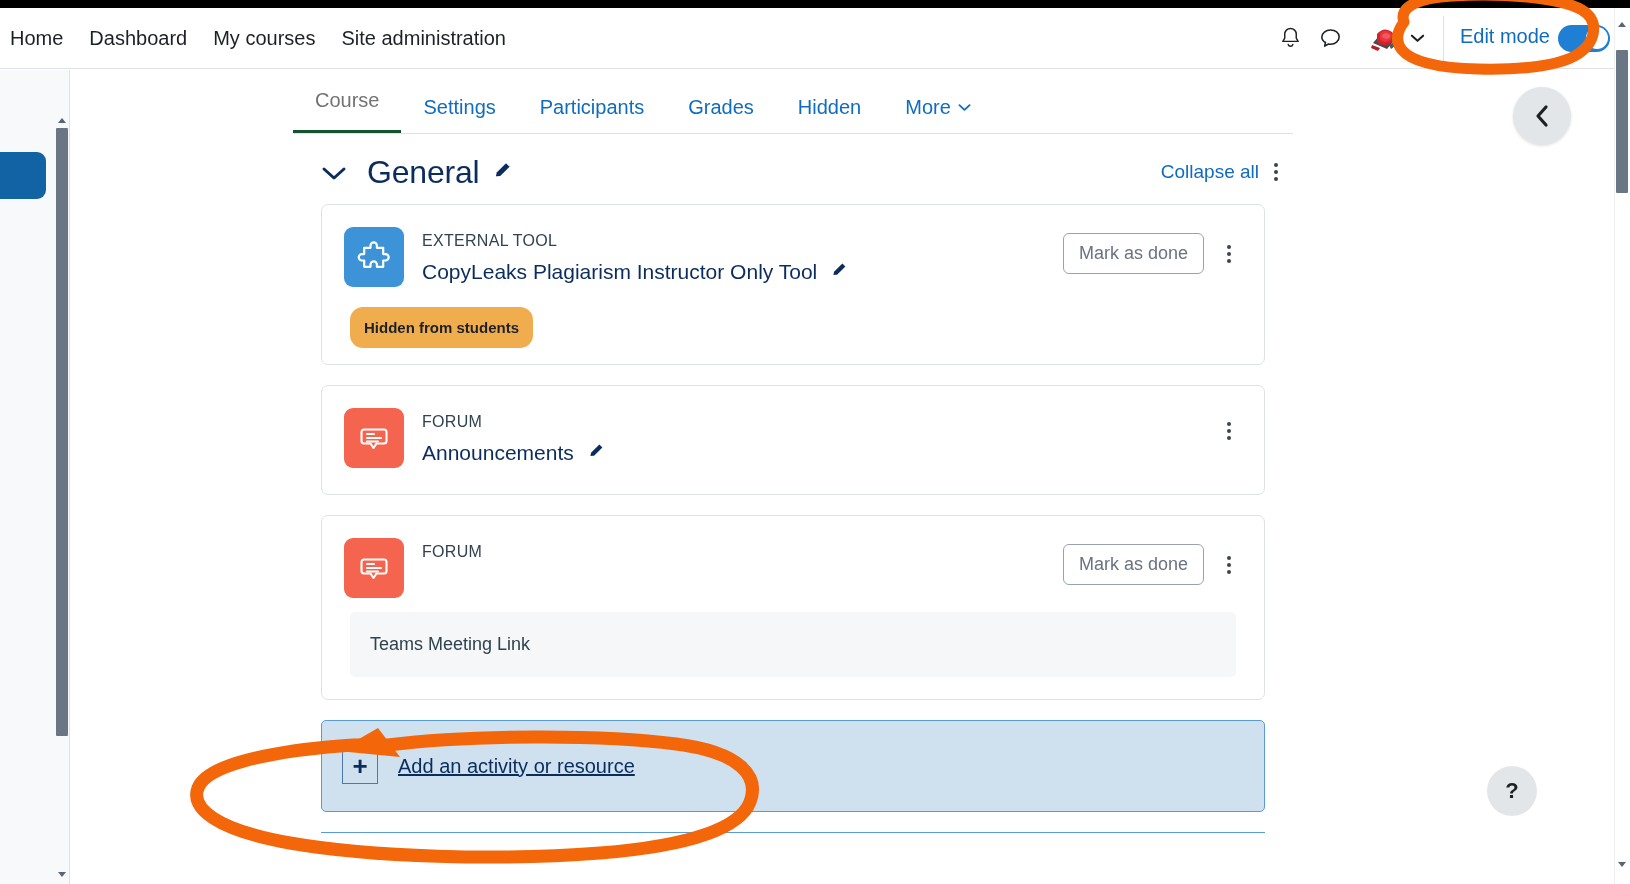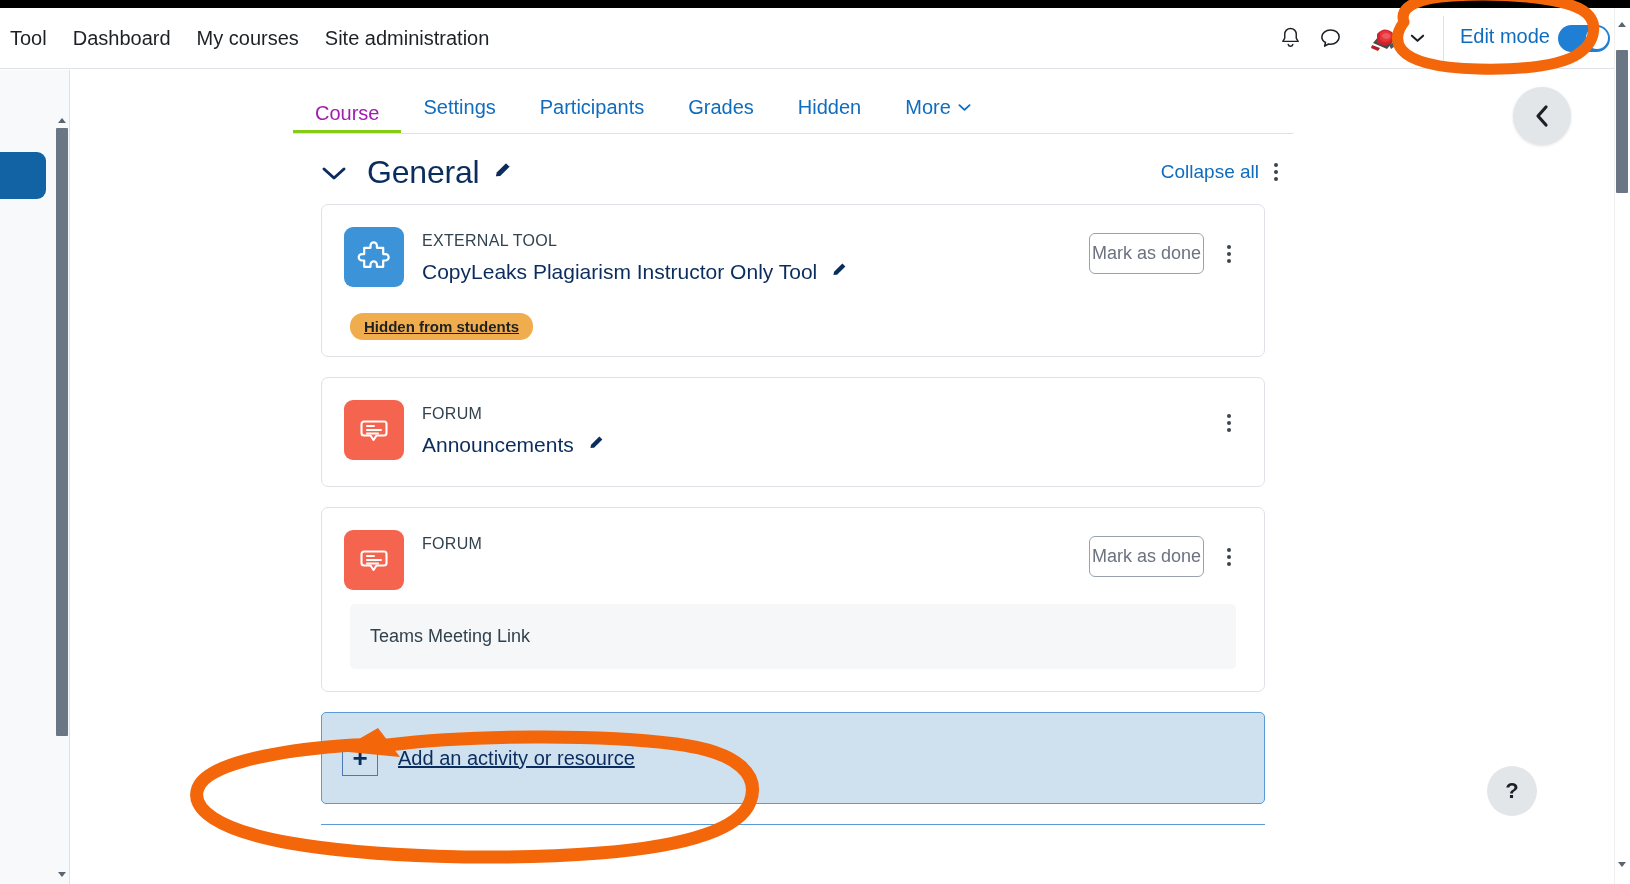--- a/index.html
+++ b/index.html
@@ -117,23 +117,23 @@
     display: flex; align-items: flex-end;
     border-bottom: 1px solid #dee2e6;
   }
   .tab {
     font-size: 20px; color: #0f6cbf;
     padding: 0 22px 14px 22px;
     cursor: pointer; white-space: nowrap;
     display: flex; align-items: center; gap: 7px;
   }
   .tab.active {
-    color: #a21caf;
-    border-bottom: 3px solid #84cc16;
-    padding-bottom: 5px;
+    color: #737373;
+    border-bottom: 3px solid #14532d;
+    padding-bottom: 18px;
   }
 
   
   .content {
     position: absolute; top: 140px; left: 293px;
     width: 1000px;
   }
 
   .section-head {
     display: flex; align-items: center;
@@ -200,30 +200,30 @@
     margin-top: 6px; line-height: 1.3;
     cursor: pointer; display: flex; align-items: center;
   }
   .card-actions {
     margin-left: auto; display: flex;
     align-items: center; gap: 8px; padding-top: 6px;
   }
   .mark-done {
     font-size: 18px; color: #6b7280;
     background: #ffffff; border: 1px solid #9aa3ad;
-    border-radius: 6px; padding: 9px 2px;
+    border-radius: 6px; padding: 9px 15px;
     cursor: pointer; white-space: nowrap;
     font-family: "Liberation Sans", sans-serif;
   }
   .badge-hidden {
     display: inline-block;
-    margin: 18px 0 16px 28px;
+    margin: 12px 0 16px 28px;
     background: #f0ad4e; color: #1d2125;
     font-size: 15px; font-weight: 700;
-    border-radius: 13px; padding: 5px 14px; text-decoration: underline;
+    border-radius: 13px; padding: 12px 14px;
   }
   .card-pad-bottom { height: 18px; }
   .desc-box {
     margin: 6px 28px 22px 28px;
     background: #f5f7f9;
     border-radius: 5px;
     padding: 22px 20px;
     font-size: 18px; color: #31424f;
   }
 
@@ -299,21 +299,21 @@
     pointer-events: none;
   }
 </style>
 </head>
 <body>
 
 <div class="top-strip"></div>
 
 <div class="navbar">
   <div class="nav-links">
-    <a class="nav-link">Tool</a>
+    <a class="nav-link">Home</a>
     <a class="nav-link">Dashboard</a>
     <a class="nav-link">My courses</a>
     <a class="nav-link">Site administration</a>
   </div>
 
   <div class="nav-right">
     <div class="icon-btn">
       <svg width="23" height="25" viewBox="0 0 24 26" fill="none" stroke="#1d2125" stroke-width="1.5">
         <path d="M12 2.5c-3.4 0-6 2.7-6 6v4.2l-2 3.3h16l-2-3.3V8.5c0-3.3-2.6-6-6-6z" stroke-linejoin="round"></path>
         <path d="M9.6 19.2a2.5 2.5 0 0 0 4.8 0" stroke-linecap="round"></path>

